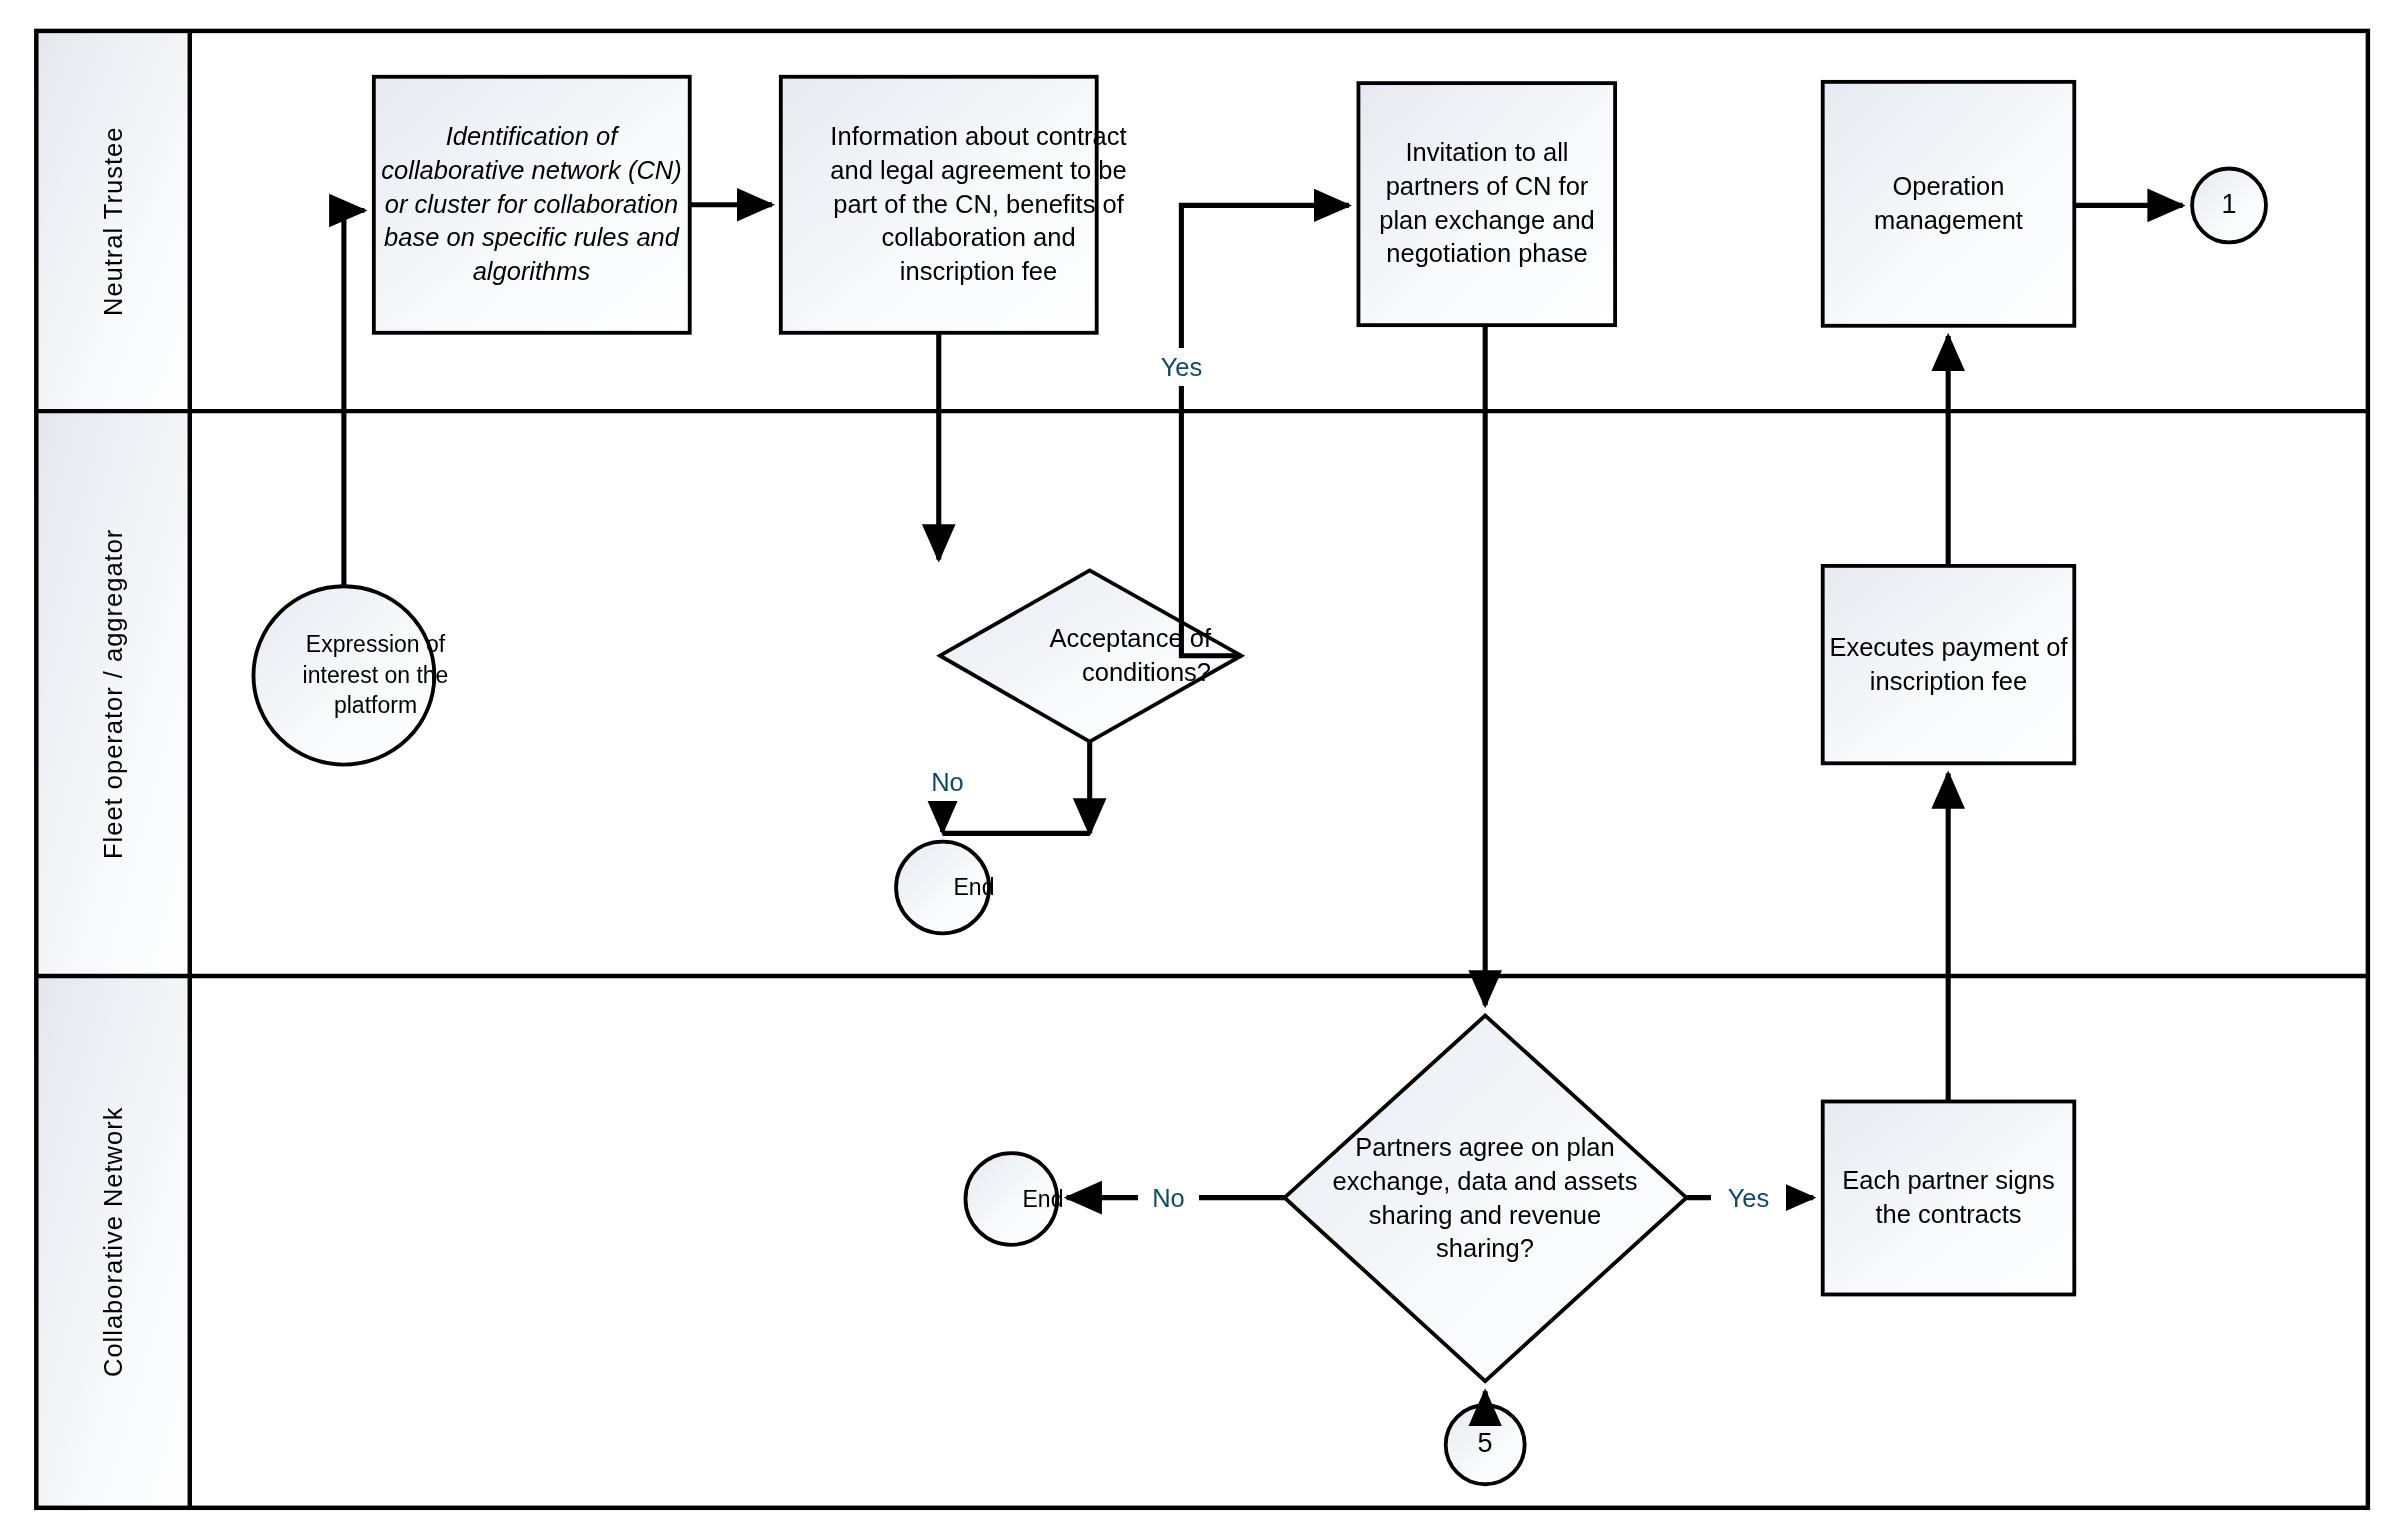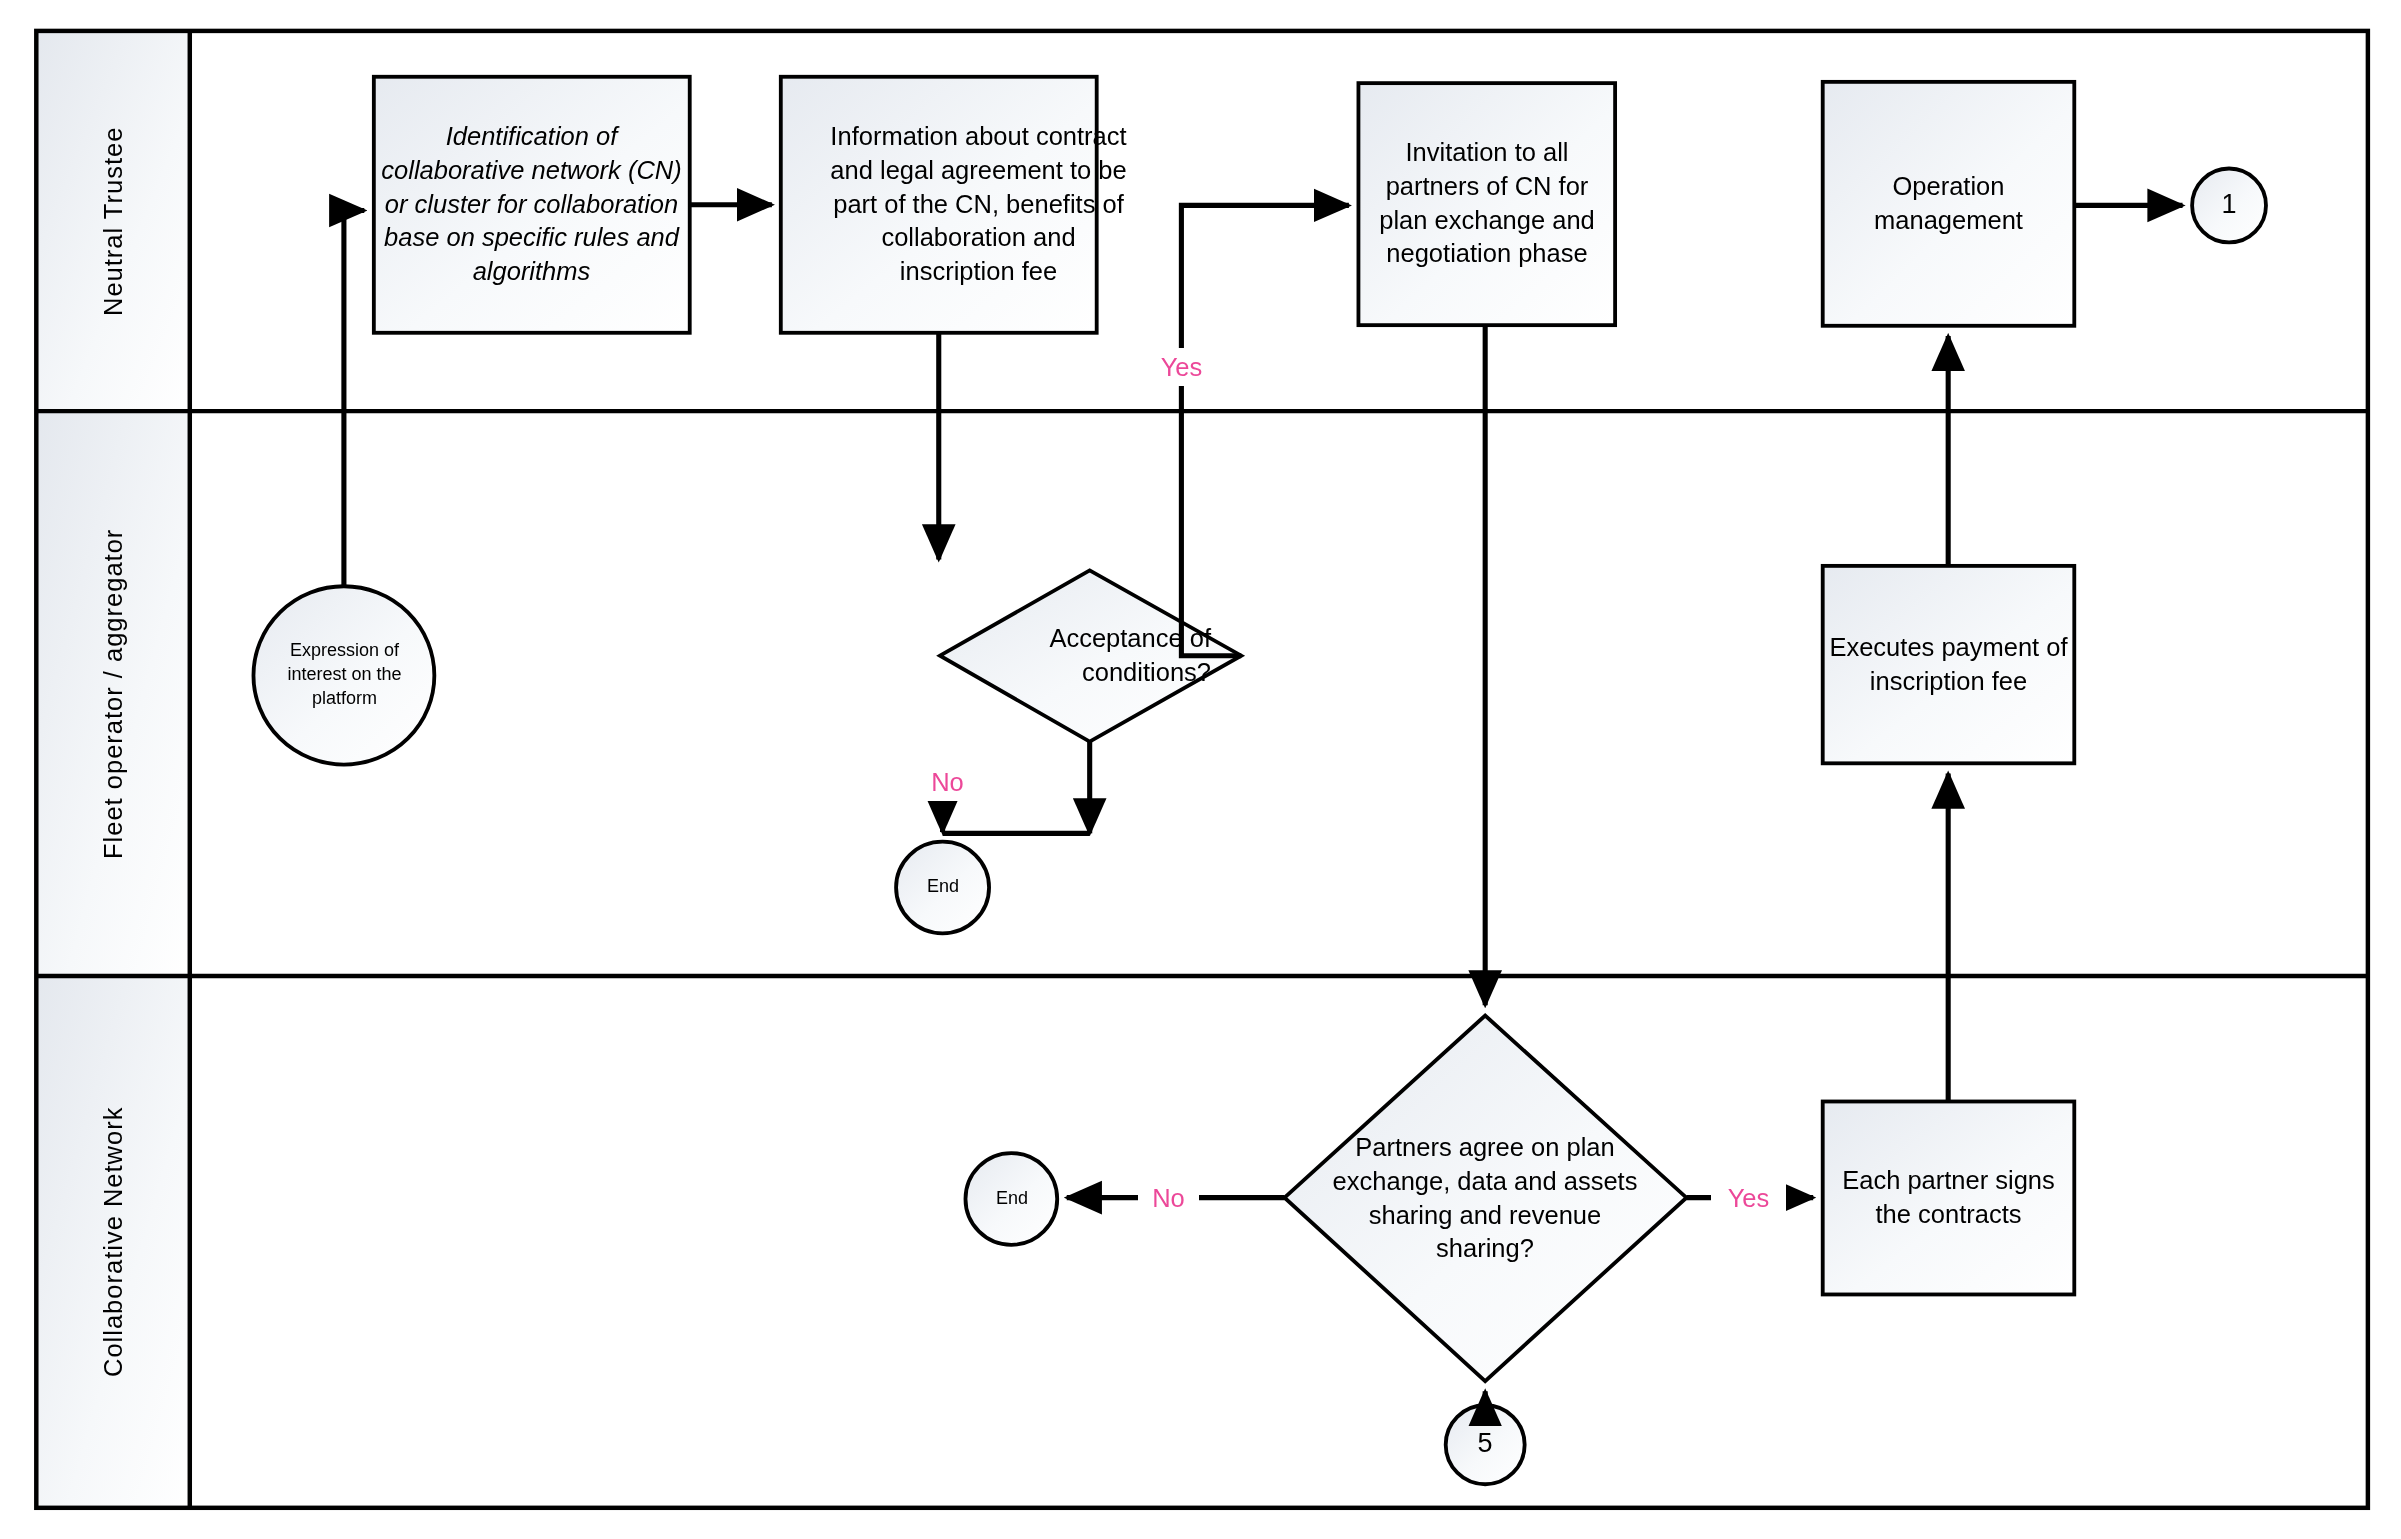--- a/index.html
+++ b/index.html
@@ -43,29 +43,29 @@
     display: flex;
     align-items: center;
     justify-content: center;
     text-align: center;
     color: #000000;
     line-height: 1.32;
     pointer-events: none;
   }
   .proc-text { font-size: 25.5px; }
   .diamond-text { font-size: 25.5px; }
-  .term-text   { font-size: 18px; }
+  .term-text   { font-size: 23px; margin-left: 31px; }
   .conn-text   { font-size: 27px; }
   .edge-label {
     position: absolute;
     display: flex;
     align-items: center;
     justify-content: center;
     font-size: 25.5px;
-    color: #ec4899;
+    color: #0c4a6e;
     background: #ffffff;
     padding: 0 2.5px;
   }
 </style>
 </head>
 <body>
 
 <div id="canvas">
 
   <svg id="flow-svg" viewBox="0 0 3770 2417">

